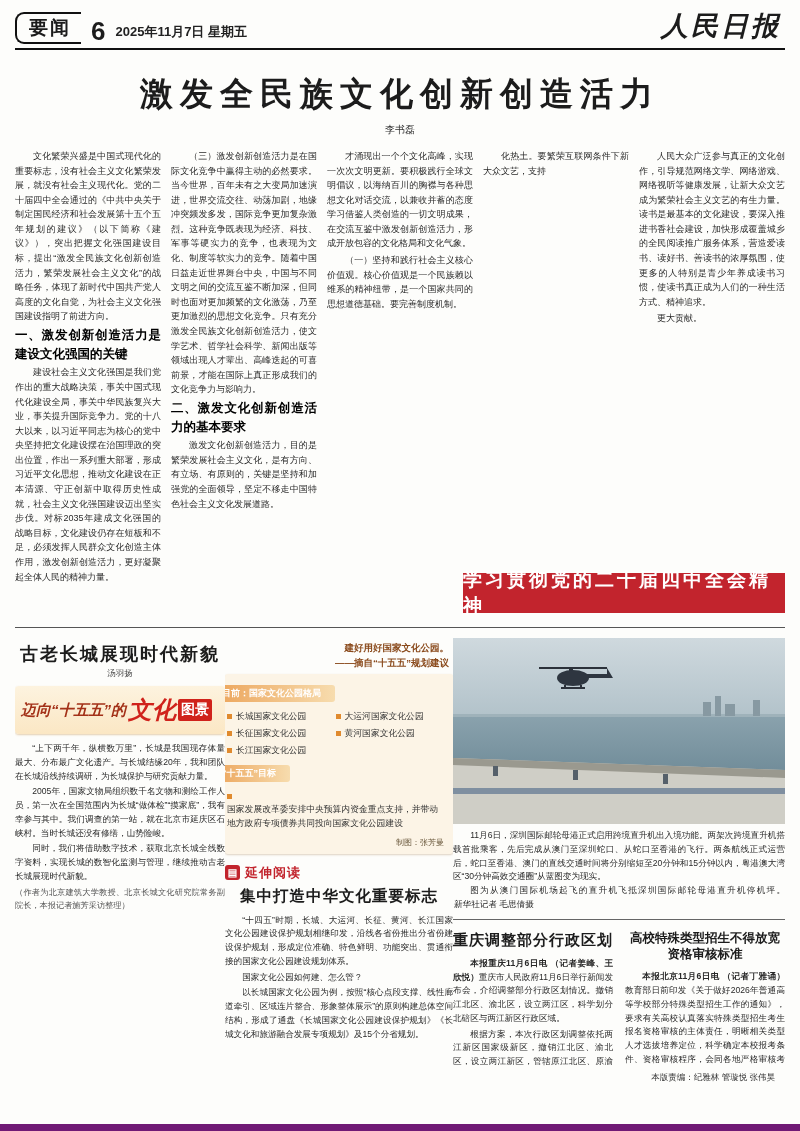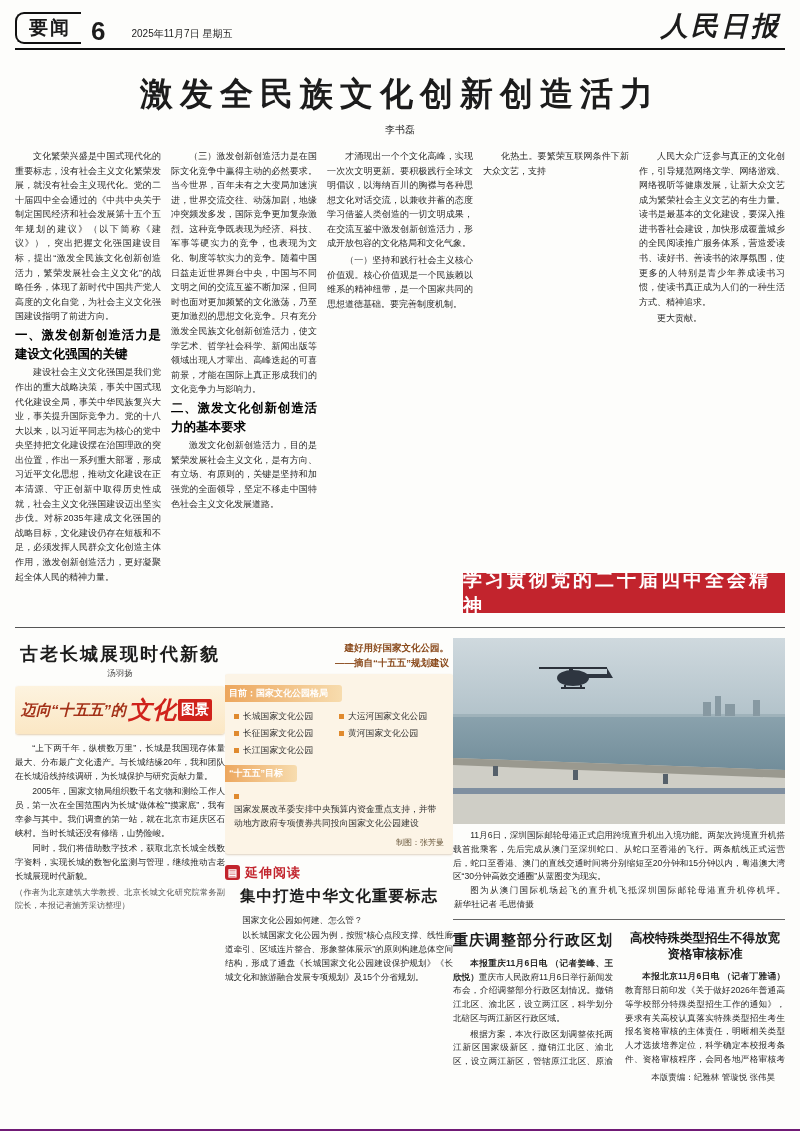--- a/index.html
+++ b/index.html
@@ -1,26 +1,26 @@
 <!DOCTYPE html>
 <html><head>
 <meta charset="utf-8">
 <style>
   html,body{margin:0;padding:0;background:#e8e8e4;}
   body{display:flex;justify-content:center;}
   .page{position:relative;width:800px;height:1131px;background:#fdfdfb;color:#1c1c1c;
         font-family:"Liberation Sans",sans-serif;overflow:hidden;box-sizing:border-box;
-        padding:8px 15px 0 15px;border-bottom:2px solid #701a75;}
+        padding:8px 15px 0 15px;border-bottom:7px solid #701a75;}
   
   .hdr{display:flex;align-items:flex-end;justify-content:space-between;height:36px;}
   .hdr-left{display:flex;align-items:flex-end;gap:10px;}
   .section-box{border:2px solid #111;border-right:none;border-radius:9px 0 0 9px;
                padding:1px 10px 1px 12px;font-size:19px;font-weight:bold;letter-spacing:2px;}
   .page-num{font-size:26px;font-weight:bold;line-height:1;}
-  .hdr-date{font-size:10px;font-weight:normal;padding-bottom:3px;color:#222;margin-left:16px;}
+  .hdr-date{font-size:13px;font-weight:bold;padding-bottom:3px;color:#222;}
   .masthead{font-family:"Liberation Serif",serif;font-style:italic;font-weight:bold;
             font-size:27px;letter-spacing:3px;padding-right:4px;}
   .hdr-rule{border-top:2.5px solid #111;margin-top:4px;}
   
   .main-title{text-align:center;font-size:33px;font-weight:900;letter-spacing:7px;
               margin:22px 0 6px 0;}
   .main-author{text-align:center;font-size:10px;margin-bottom:12px;color:#333;}
   .cols{position:relative;display:flex;gap:10px;height:470px;overflow:hidden;}
   .col{flex:1;font-size:9px;line-height:1.62;text-align:justify;overflow:hidden;
        color:#2a2a2a;}
@@ -48,21 +48,21 @@
              font-style:italic;}
   .logo-suf{background:#d0221b;color:#fff;font-weight:900;font-size:14px;padding:2px 3px;
             border-radius:2px;}
   .b-left .txt, .b-mid .txt, .caption, .news-body{font-size:8.6px;line-height:1.6;
             text-align:justify;color:#2a2a2a;}
   .b-left .txt p,.b-mid .txt p,.news-body p{margin:0 0 2px 0;text-indent:2em;}
   .src-note{font-size:8.2px;color:#555;text-indent:0 !important;}
   
   .quote{ text-align:right;font-size:9.5px;font-weight:bold;color:#8a4a1c;line-height:1.6;
           margin:2px 4px 4px 0;}
-  .card{background:#fcf4e6;border-radius:3px;padding:8px 9px 6px 9px;margin-bottom:10px;
+  .card{background:#fcf4e6;border-radius:3px;padding:8px 9px 6px 2px;margin-bottom:10px;
         box-shadow:0 1px 2px rgba(150,110,60,.3);}
   .card-badge{position:relative;display:inline-block;background:linear-gradient(90deg,#eca45a,#f7dcae);
               color:#fff;font-size:9px;font-weight:bold;padding:2px 14px 2px 8px;
               border-radius:0 3px 3px 0;margin:2px 0 6px -13px;}
   .park-list{display:flex;flex-wrap:wrap;margin-bottom:4px;}
   .park{width:50%;box-sizing:border-box;font-size:8.8px;line-height:1.9;color:#333;
         display:flex;align-items:center;gap:4px;}
   .bullet{width:5px;height:5px;background:#e08a2e;flex:none;}
   .goal-row{display:flex;gap:4px;font-size:8.8px;line-height:1.55;color:#333;margin-top:2px;flex-direction:column;}
   .goal-row .bullet{margin-top:4px;}
@@ -189,20 +189,21 @@
         </div>
         <div class="card-credit">制图：张芳曼</div>
       </div>
 
       <div class="ext-head">
         <span class="ext-icon">▤</span>
         <span class="ext-label">延伸阅读</span>
       </div>
       <div class="ext-title">集中打造中华文化重要标志</div>
       <div class="txt">
+        <p>“十四五”时期，长城、大运河、长征、黄河、长江国家文化公园建设保护规划相继印发，沿线各省份推出分省份建设保护规划，形成定位准确、特色鲜明、功能突出、贯通衔接的国家文化公园建设规划体系。</p>
         <p>国家文化公园如何建、怎么管？</p>
         <p>以长城国家文化公园为例，按照“核心点段支撑、线性廊道牵引、区域连片整合、形象整体展示”的原则构建总体空间结构，形成了通盘《长城国家文化公园建设保护规划》《长城文化和旅游融合发展专项规划》及15个分省规划。</p>
       </div>
     </div>
 
     <div class="b-right">
       <div class="photo">
         <svg width="332" height="186" viewBox="0 0 332 186" xmlns="http://www.w3.org/2000/svg">
           <defs>
             <linearGradient id="sky" x1="0" y1="0" x2="0" y2="1">

